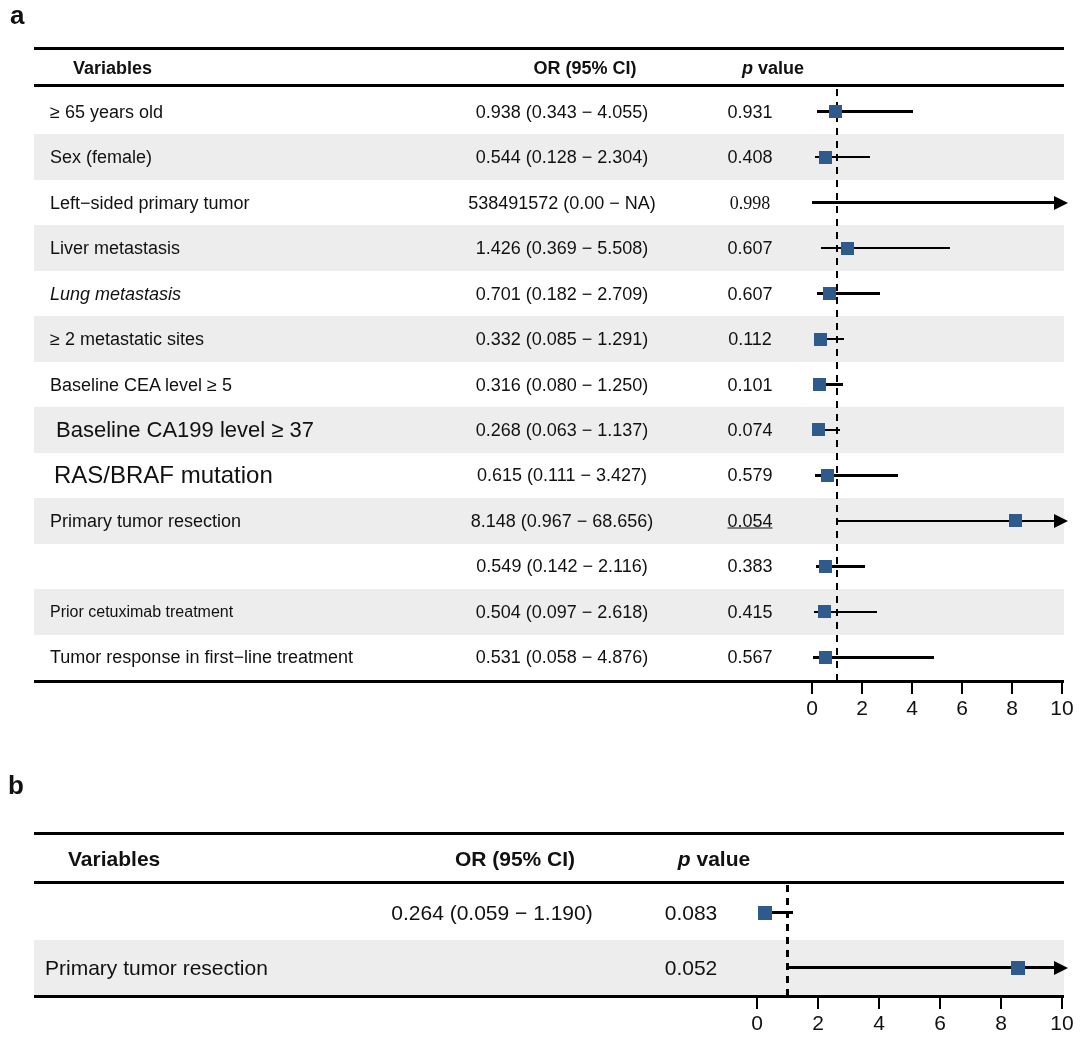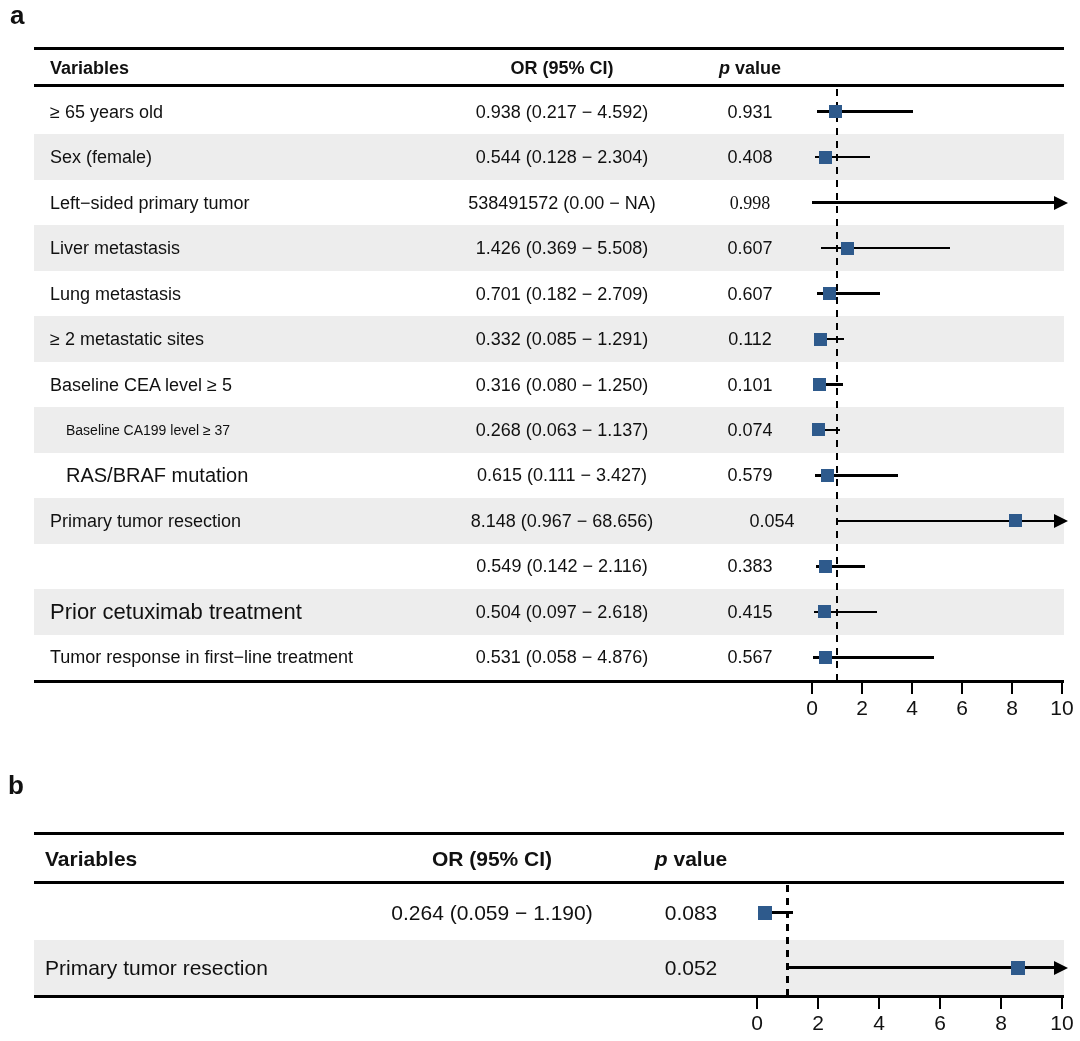--- a/index.html
+++ b/index.html
@@ -7,21 +7,21 @@
     position:relative; width:1080px; height:1041px; background:#ffffff;
     font-family:"Liberation Sans", sans-serif; color:#111111; overflow:hidden;
   }
   .layer { position:absolute; inset:0; }
   .panel-label { position:absolute; font-weight:700; font-size:26px; line-height:1; }
   #label-a { left:10px; top:2px; }
   #label-b { left:8px; top:772px; }
   .rule { position:absolute; left:34px; width:1030px; height:3px; background:#000000; }
   #rule-a-top { top:47px; } #rule-a-mid { top:84px; } #rule-a-bottom { top:680px; }
   #rule-b-top { top:832px; } #rule-b-mid { top:881px; } #rule-b-bottom { top:995px; }
-  .hcell { position:absolute; font-weight:700; white-space:nowrap; transform:translateY(-50%); }
+  .hcell { position:absolute; font-weight:700; white-space:nowrap; transform:translateY(-50%);margin-left:23px; }
   .hcenter { transform:translate(-50%,-50%); }
   .pa { font-size:18px; } .pb { font-size:21px; }
   #hdr-a-var { left:50px; top:68px; }
   #hdr-a-or  { left:562px; top:68px; }
   #hdr-a-p   { left:750px; top:68px; }
   #hdr-b-var { left:45px; top:859px; }
   #hdr-b-or  { left:492px; top:859px; }
   #hdr-b-p   { left:691px; top:859px; }
   .pv i { font-style:italic; font-weight:700; }
   .row { position:absolute; }
@@ -46,63 +46,63 @@
 
   <div class="panel-label" id="label-a">a</div>
   <div class="rule" id="rule-a-top"></div>
   <span class="hcell pa" id="hdr-a-var">Variables</span>
   <span class="hcell hcenter pa" id="hdr-a-or">OR (95% CI)</span>
   <span class="hcell hcenter pa pv" id="hdr-a-p"><i>p</i><span> value</span></span>
   <div class="rule" id="rule-a-mid"></div>
   <div class="layer">
       <div class="row" style="left: 34px; top: 89px; width: 1030px; height: 45.4615px;"></div>
       <span class="cell left" style="left: 50px; top: 111.731px; font-size: 18px;">≥ 65 years old</span>
-      <span class="cell center" style="left: 562px; top: 111.731px; font-size: 18px;">0.938 (0.217 − 4.592)</span>
+      <span class="cell center" style="left: 562px; top: 111.731px; font-size: 18px;">0.938 (0.343 − 4.055)</span>
       <span class="cell center" style="left: 750px; top: 111.731px; font-size: 18px;">0.931</span>
       <div class="row stripe" style="left: 34px; top: 134.462px; width: 1030px; height: 45.4615px;"></div>
       <span class="cell left" style="left: 50px; top: 157.192px; font-size: 18px;">Sex (female)</span>
       <span class="cell center" style="left: 562px; top: 157.192px; font-size: 18px;">0.544 (0.128 − 2.304)</span>
       <span class="cell center" style="left: 750px; top: 157.192px; font-size: 18px;">0.408</span>
       <div class="row" style="left: 34px; top: 179.923px; width: 1030px; height: 45.4615px;"></div>
       <span class="cell left" style="left: 50px; top: 202.654px; font-size: 18px;">Left−sided primary tumor</span>
       <span class="cell center" style="left: 562px; top: 202.654px; font-size: 18px;">538491572 (0.00 − NA)</span>
       <span class="cell center" style="left: 750px; top: 202.654px; font-size: 18px; font-family: Liberation Serif, serif;">0.998</span>
       <div class="row stripe" style="left: 34px; top: 225.385px; width: 1030px; height: 45.4615px;"></div>
       <span class="cell left" style="left: 50px; top: 248.115px; font-size: 18px;">Liver metastasis</span>
       <span class="cell center" style="left: 562px; top: 248.115px; font-size: 18px;">1.426 (0.369 − 5.508)</span>
       <span class="cell center" style="left: 750px; top: 248.115px; font-size: 18px;">0.607</span>
       <div class="row" style="left: 34px; top: 270.846px; width: 1030px; height: 45.4615px;"></div>
-      <span class="cell left" style="left: 50px; top: 293.577px; font-size: 18px;">Lung metastasis</span>
+      <span class="cell left" style="left: 50px; top: 293.577px; font-size: 18px; font-style: italic;">Lung metastasis</span>
       <span class="cell center" style="left: 562px; top: 293.577px; font-size: 18px;">0.701 (0.182 − 2.709)</span>
       <span class="cell center" style="left: 750px; top: 293.577px; font-size: 18px;">0.607</span>
       <div class="row stripe" style="left: 34px; top: 316.308px; width: 1030px; height: 45.4615px;"></div>
       <span class="cell left" style="left: 50px; top: 339.038px; font-size: 18px;">≥ 2 metastatic sites</span>
       <span class="cell center" style="left: 562px; top: 339.038px; font-size: 18px;">0.332 (0.085 − 1.291)</span>
       <span class="cell center" style="left: 750px; top: 339.038px; font-size: 18px;">0.112</span>
       <div class="row" style="left: 34px; top: 361.769px; width: 1030px; height: 45.4615px;"></div>
       <span class="cell left" style="left: 50px; top: 384.5px; font-size: 18px;">Baseline CEA level ≥ 5</span>
       <span class="cell center" style="left: 562px; top: 384.5px; font-size: 18px;">0.316 (0.080 − 1.250)</span>
       <span class="cell center" style="left: 750px; top: 384.5px; font-size: 18px;">0.101</span>
       <div class="row stripe" style="left: 34px; top: 407.231px; width: 1030px; height: 45.4615px;"></div>
-      <span class="cell left" style="left: 66px; top: 429.962px; font-size: 14px;">Baseline CA199 level ≥ 37</span>
+      <span class="cell left" style="left: 56px; top: 429.962px; font-size: 22px;">Baseline CA199 level ≥ 37</span>
       <span class="cell center" style="left: 562px; top: 429.962px; font-size: 18px;">0.268 (0.063 − 1.137)</span>
       <span class="cell center" style="left: 750px; top: 429.962px; font-size: 18px;">0.074</span>
       <div class="row" style="left: 34px; top: 452.692px; width: 1030px; height: 45.4615px;"></div>
-      <span class="cell left" style="left: 66px; top: 475.423px; font-size: 20px;">RAS/BRAF mutation</span>
+      <span class="cell left" style="left: 54px; top: 475.423px; font-size: 24px;">RAS/BRAF mutation</span>
       <span class="cell center" style="left: 562px; top: 475.423px; font-size: 18px;">0.615 (0.111 − 3.427)</span>
       <span class="cell center" style="left: 750px; top: 475.423px; font-size: 18px;">0.579</span>
       <div class="row stripe" style="left: 34px; top: 498.154px; width: 1030px; height: 45.4615px;"></div>
       <span class="cell left" style="left: 50px; top: 520.885px; font-size: 18px;">Primary tumor resection</span>
       <span class="cell center" style="left: 562px; top: 520.885px; font-size: 18px;">8.148 (0.967 − 68.656)</span>
-      <span class="cell center" style="left: 772px; top: 520.885px; font-size: 18px;">0.054</span>
+      <span class="cell center" style="left: 750px; top: 520.885px; font-size: 18px; text-decoration: underline;">0.054</span>
       <div class="row" style="left: 34px; top: 543.615px; width: 1030px; height: 45.4615px;"></div>
       <span class="cell center" style="left: 562px; top: 566.346px; font-size: 18px;">0.549 (0.142 − 2.116)</span>
       <span class="cell center" style="left: 750px; top: 566.346px; font-size: 18px;">0.383</span>
       <div class="row stripe" style="left: 34px; top: 589.077px; width: 1030px; height: 45.4615px;"></div>
-      <span class="cell left" style="left: 50px; top: 611.808px; font-size: 22px;">Prior cetuximab treatment</span>
+      <span class="cell left" style="left: 50px; top: 611.808px; font-size: 16px;">Prior cetuximab treatment</span>
       <span class="cell center" style="left: 562px; top: 611.808px; font-size: 18px;">0.504 (0.097 − 2.618)</span>
       <span class="cell center" style="left: 750px; top: 611.808px; font-size: 18px;">0.415</span>
       <div class="row" style="left: 34px; top: 634.538px; width: 1030px; height: 45.4615px;"></div>
       <span class="cell left" style="left: 50px; top: 657.269px; font-size: 18px;">Tumor response in first−line treatment</span>
       <span class="cell center" style="left: 562px; top: 657.269px; font-size: 18px;">0.531 (0.058 − 4.876)</span>
       <span class="cell center" style="left: 750px; top: 657.269px; font-size: 18px;">0.567</span>
     </div>
   <div class="layer">
       <div class="refline" style="left: 835.75px; top: 89px; height: 591px;"></div>
       <div class="ciline" style="left: 817.425px; top: 110.481px; width: 95.95px;"></div>

